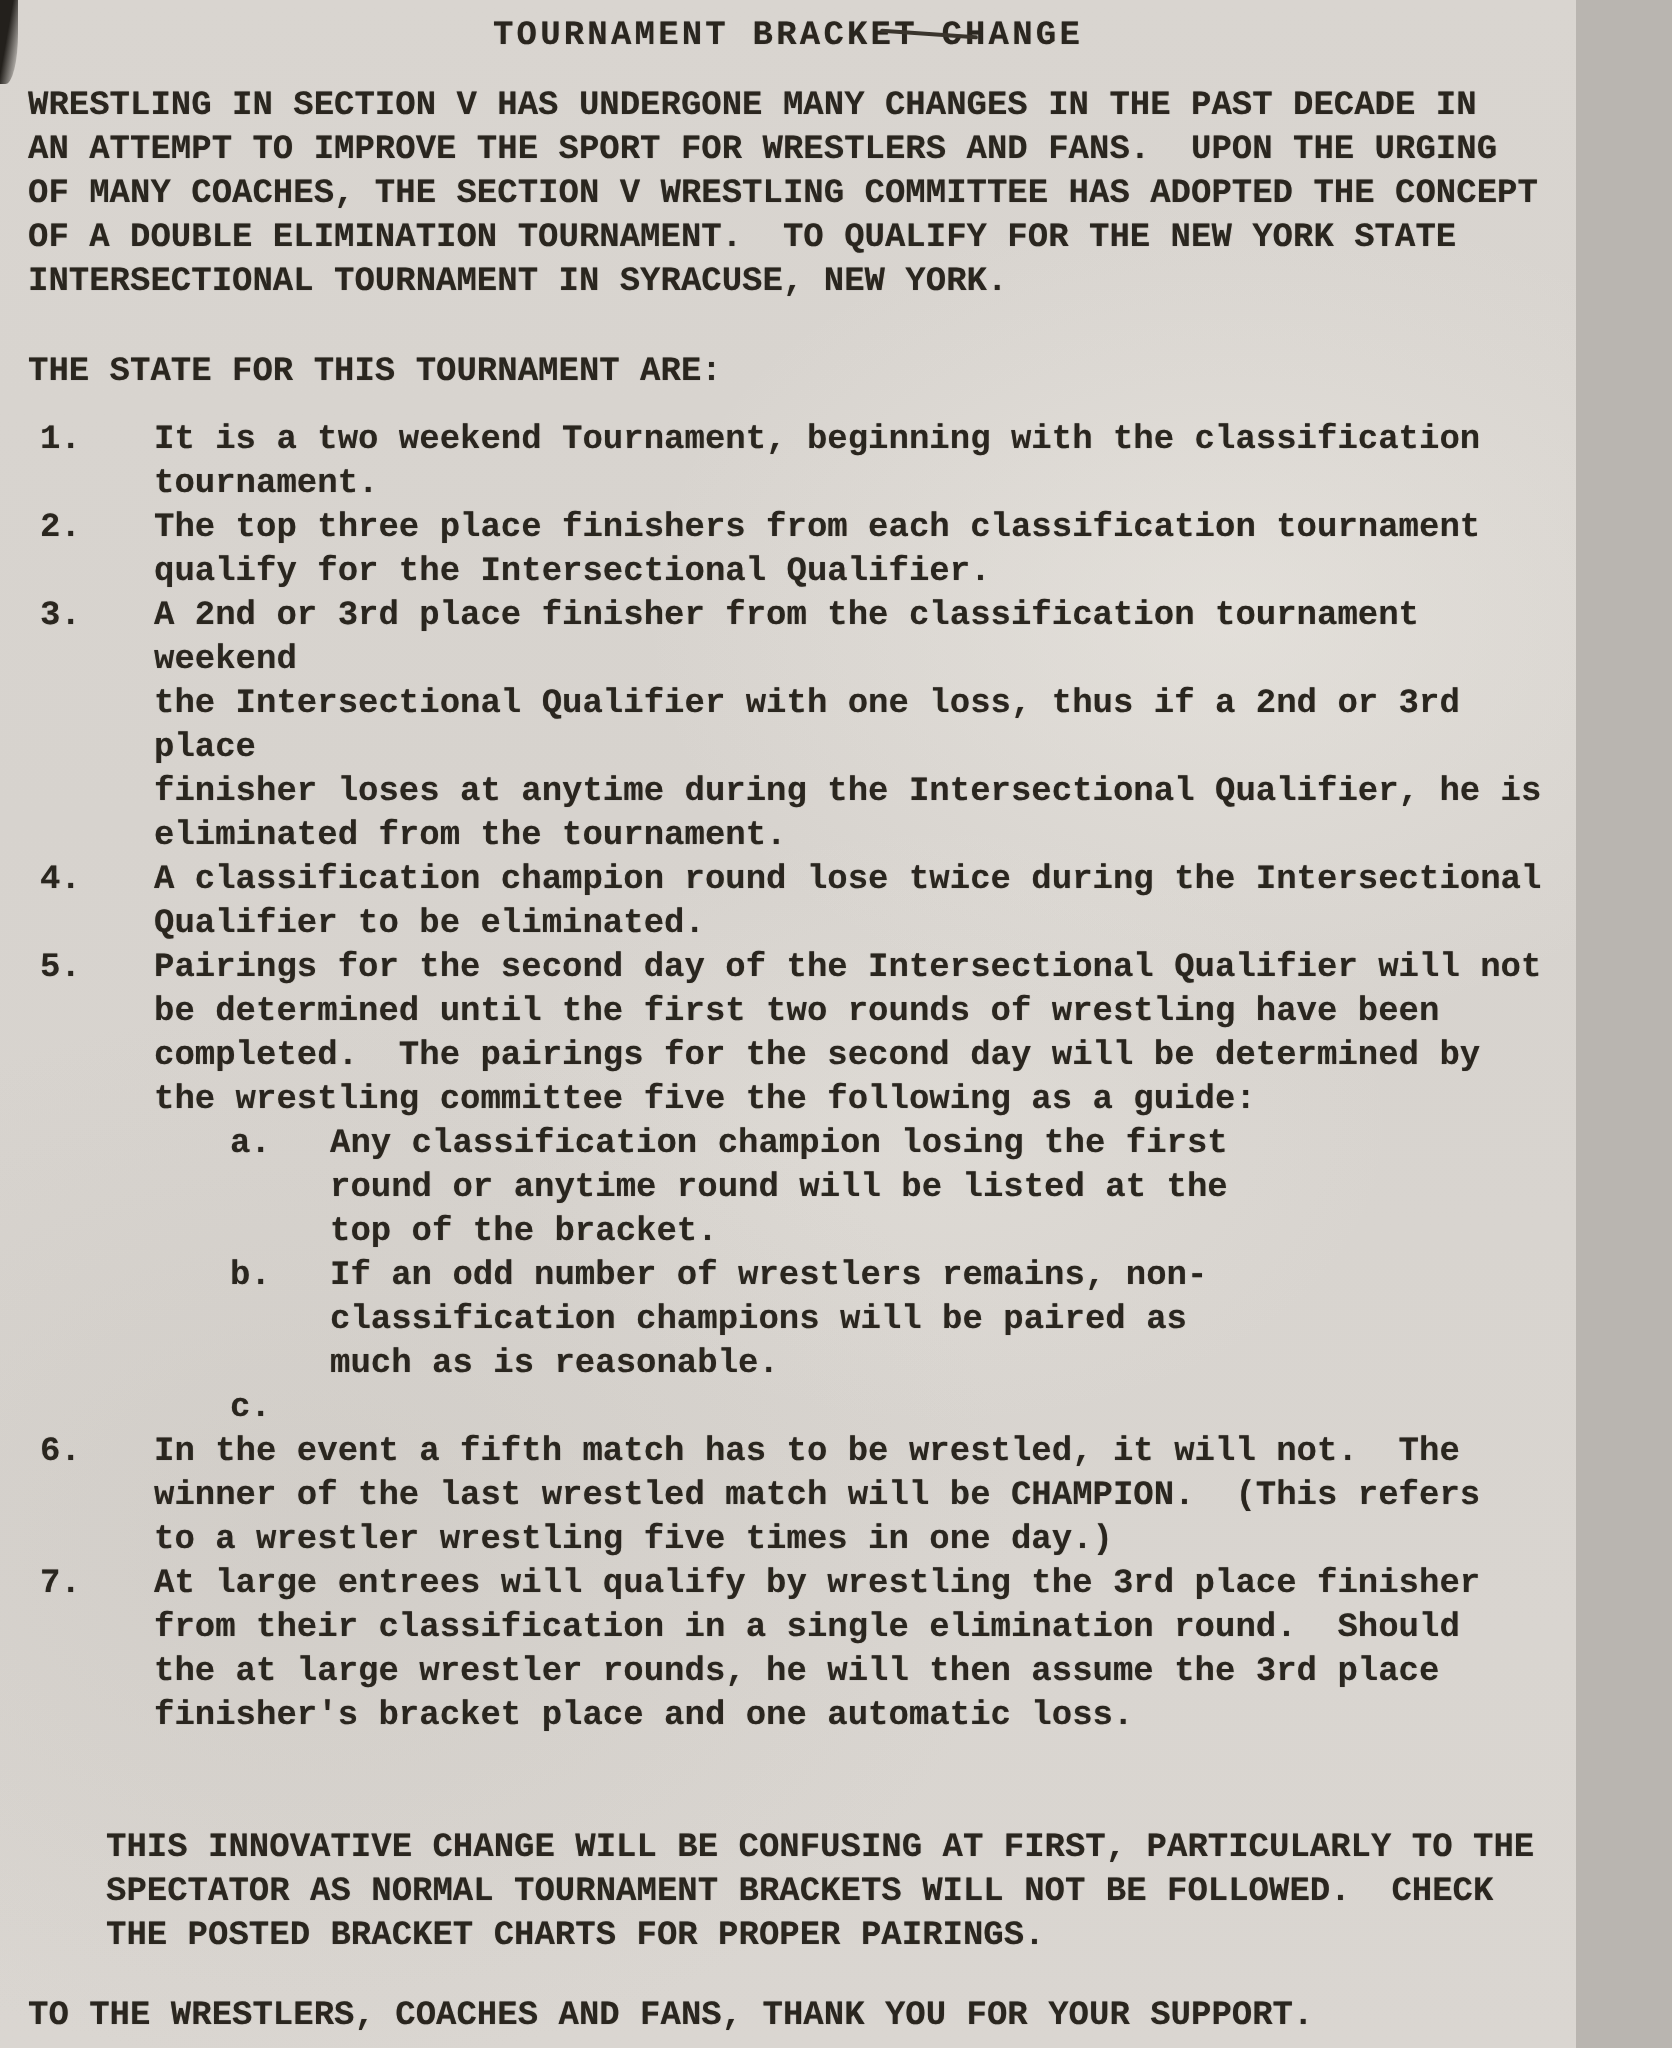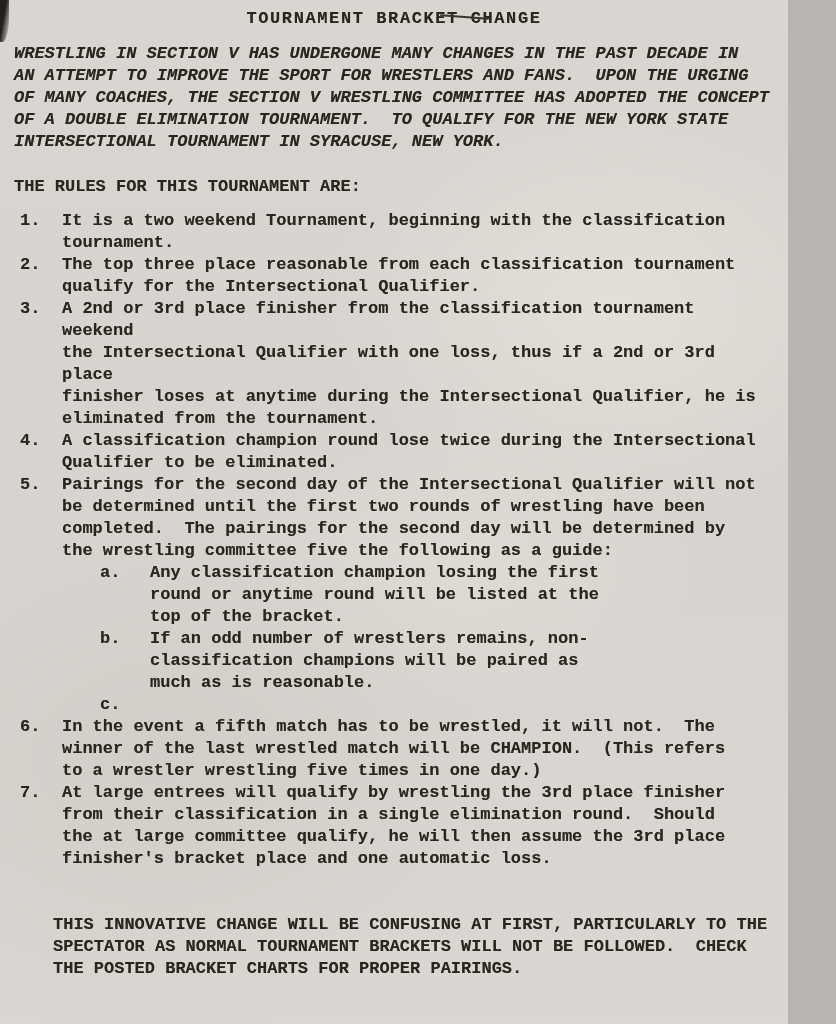--- a/index.html
+++ b/index.html
@@ -42,30 +42,30 @@
   
   .title .strike-mark {
     position: absolute;
     left: 65.5%; top: 38%;
     width: 16.5%; height: 2px;
     background: #3a352d;
     border-radius: 2px;
     transform: rotate(4deg);
   }
   .pre { white-space: pre-wrap; }
-  .intro { margin-top: 13px; font-style: italic; }
+  .intro { margin-top: 13px; }
   .rules-heading { margin-top: 23px; }
   .rules { margin-top: 12px; }
   .rule { display: flex; align-items: flex-start; }
   .rule-num {
     flex: 0 0 48px;
     box-sizing: border-box;
     padding-left: 6px;
   }
-  .rule-body { flex: 1 1 auto; min-width: 0; }
+  .rule-body { flex: 1 1 auto; min-width: 0; margin-left: 15px; }
   .subrules { margin-left: 38px; }
   .subrule { display: flex; align-items: flex-start; }
   .subrule-letter { flex: 0 0 50px; }
   .closing-note { margin-top: 44px; margin-left: 39px; }
   .thank-you { margin-top: 18px; }
 </style>
 </head>
 <body>
 
 <div class="page">
@@ -74,36 +74,36 @@
   <div class="title-row">
     <span class="title">TOURNAMENT BRACKET CHANGE<span class="strike-mark"></span></span>
   </div>
 
   <div class="intro pre">WRESTLING IN SECTION V HAS UNDERGONE MANY CHANGES IN THE PAST DECADE IN
 AN ATTEMPT TO IMPROVE THE SPORT FOR WRESTLERS AND FANS.  UPON THE URGING
 OF MANY COACHES, THE SECTION V WRESTLING COMMITTEE HAS ADOPTED THE CONCEPT
 OF A DOUBLE ELIMINATION TOURNAMENT.  TO QUALIFY FOR THE NEW YORK STATE
 INTERSECTIONAL TOURNAMENT IN SYRACUSE, NEW YORK.</div>
 
-  <div class="rules-heading pre">THE RULES FOR THIS TOURNAMENT ARE:</div>
+  <div class="rules-heading pre">THE STATE FOR THIS TOURNAMENT ARE:</div>
 
   <div class="rules" id="rules-list">
   <div class="rule">
     <div class="rule-num">1.</div>
     <div class="rule-body">
       <div class="pre rule-text">It is a two weekend Tournament, beginning with the classification
 tournament.</div>
 
     </div>
   </div>
 
   <div class="rule">
     <div class="rule-num">2.</div>
     <div class="rule-body">
-      <div class="pre rule-text">The top three place reasonable from each classification tournament
+      <div class="pre rule-text">The top three place finishers from each classification tournament
 qualify for the Intersectional Qualifier.</div>
 
     </div>
   </div>
 
   <div class="rule">
     <div class="rule-num">3.</div>
     <div class="rule-body">
       <div class="pre rule-text">A 2nd or 3rd place finisher from the classification tournament weekend
 the Intersectional Qualifier with one loss, thus if a 2nd or 3rd place
@@ -159,24 +159,25 @@
 to a wrestler wrestling five times in one day.)</div>
 
     </div>
   </div>
 
   <div class="rule">
     <div class="rule-num">7.</div>
     <div class="rule-body">
       <div class="pre rule-text">At large entrees will qualify by wrestling the 3rd place finisher
 from their classification in a single elimination round.  Should
-the at large committee qualify, he will then assume the 3rd place
+the at large wrestler rounds, he will then assume the 3rd place
 finisher's bracket place and one automatic loss.</div>
 
     </div>
   </div>
 </div>
 
   <div class="closing-note pre">THIS INNOVATIVE CHANGE WILL BE CONFUSING AT FIRST, PARTICULARLY TO THE
 SPECTATOR AS NORMAL TOURNAMENT BRACKETS WILL NOT BE FOLLOWED.  CHECK
 THE POSTED BRACKET CHARTS FOR PROPER PAIRINGS.</div>
 
+  <div class="thank-you pre">TO THE WRESTLERS, COACHES AND FANS, THANK YOU FOR YOUR SUPPORT.</div>
 </div>
 
 </body></html>

